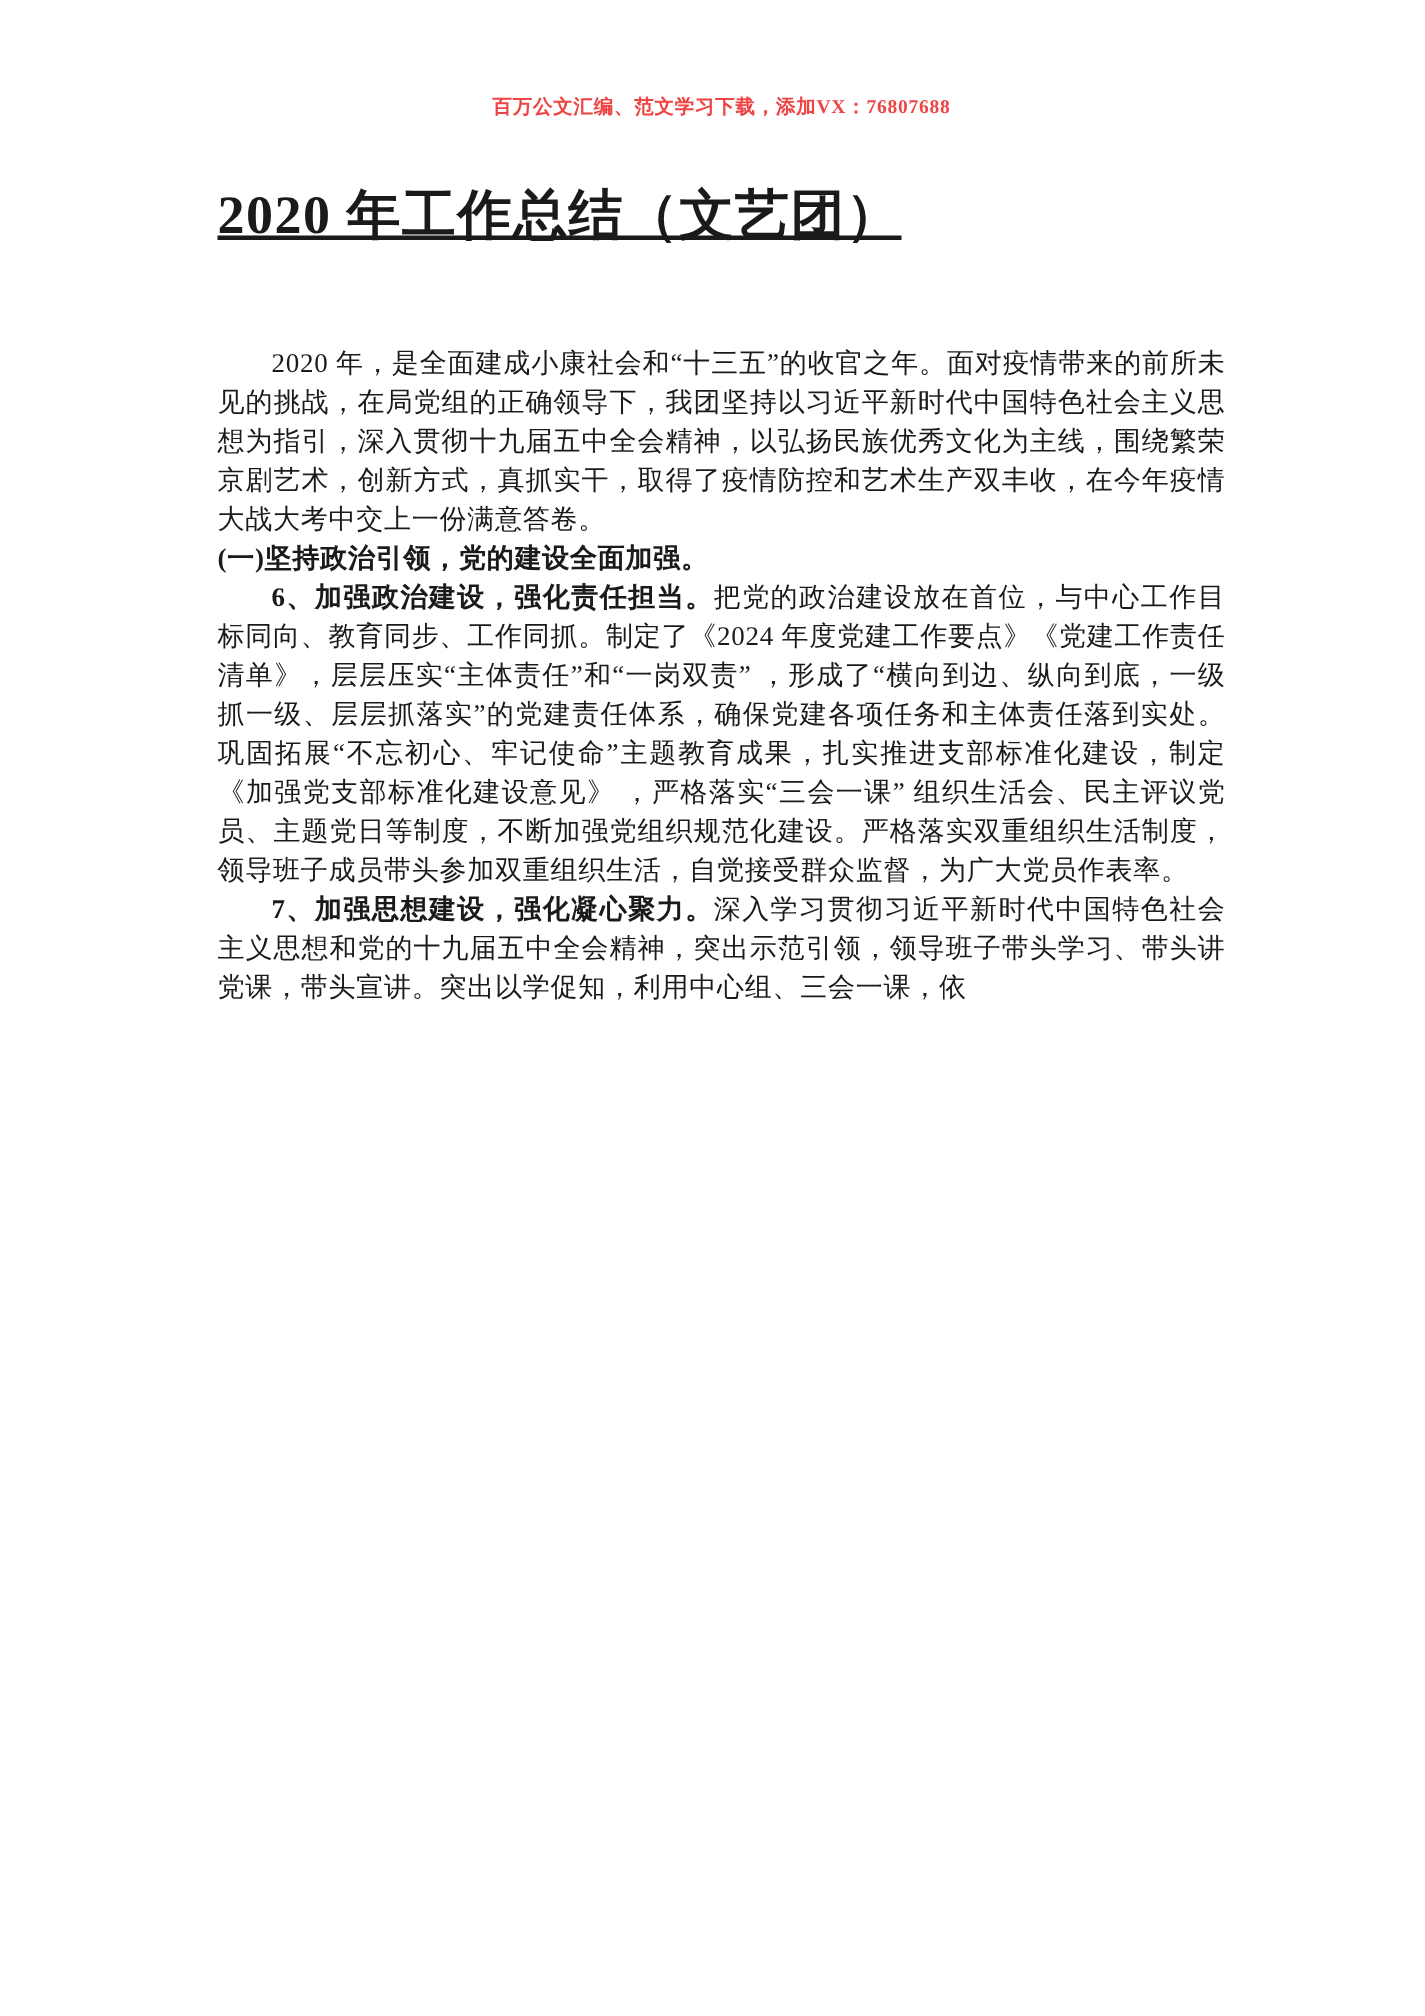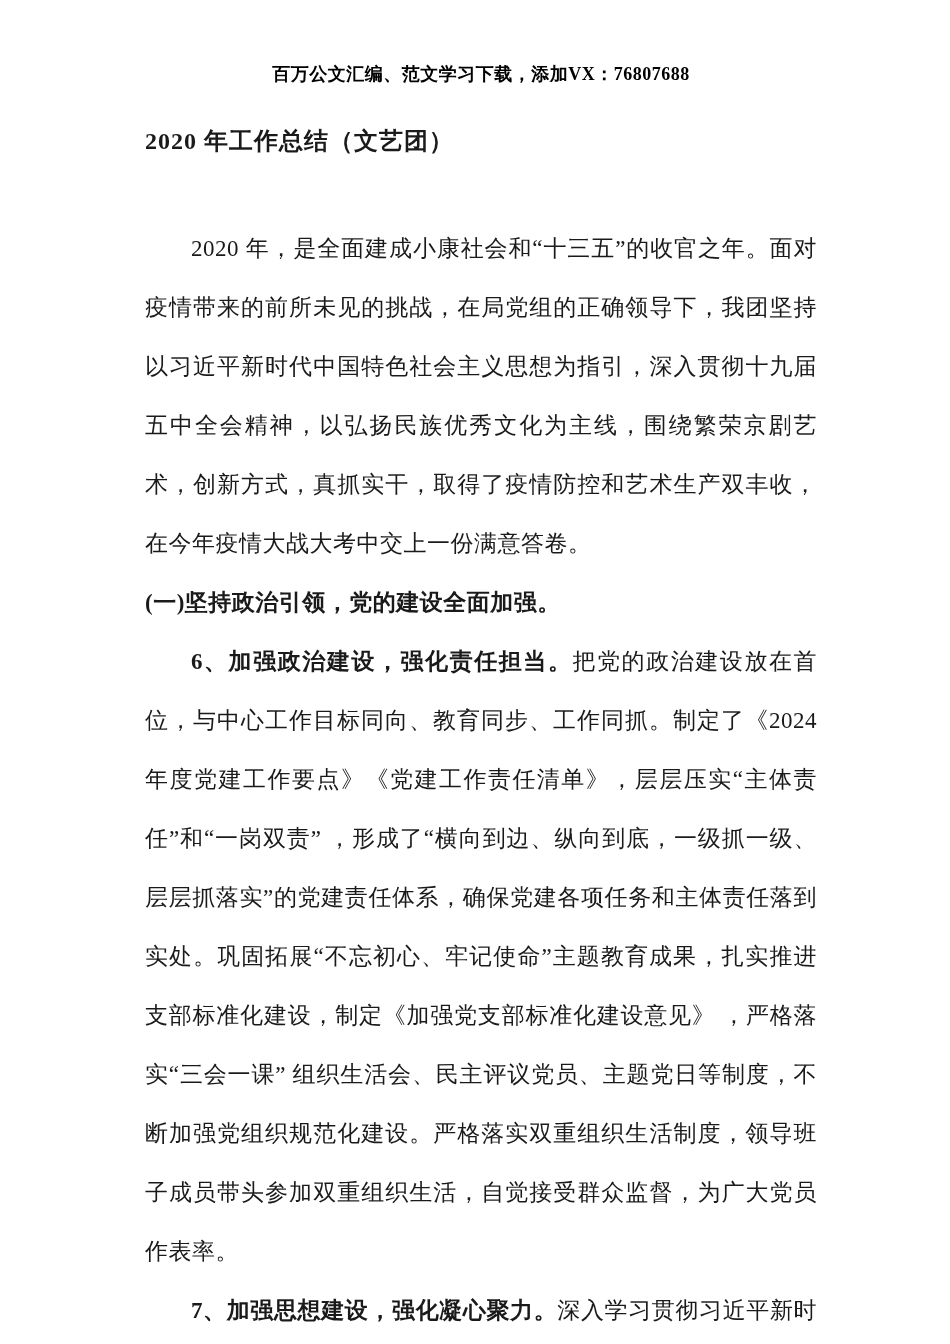--- a/index.html
+++ b/index.html
@@ -10,36 +10,37 @@
   .page {
     width: 950px;
     min-height: 1344px;
     margin: 0 auto;
     background: #ffffff;
     padding: 62px 133px 80px 145px;
     color: #1a1a1a;
   }
   .notice {
     text-align: center;
-    color: #000000;
-    font-size: 18px;
+    color: #ef4444;
+    font-size: 13px;
     font-weight: bold;
     margin-bottom: 40px;
     letter-spacing: 0.5px;
   }
   .doc-title {
-    font-size: 24px;
+    font-size: 36px;
     font-weight: bold;
     line-height: 1.3;
     margin-bottom: 62px;
     letter-spacing: 1px;
+    text-decoration: underline;
   }
   .para {
-    font-size: 23px;
-    line-height: 59px;
+    font-size: 18px;
+    line-height: 26px;
     text-align: justify;
     letter-spacing: 0.5px;
   }
   .indent { text-indent: 2em; }
   .bold { font-weight: bold; }
   .lead { font-weight: bold; }
 </style>
 </head>
 <body>
 

